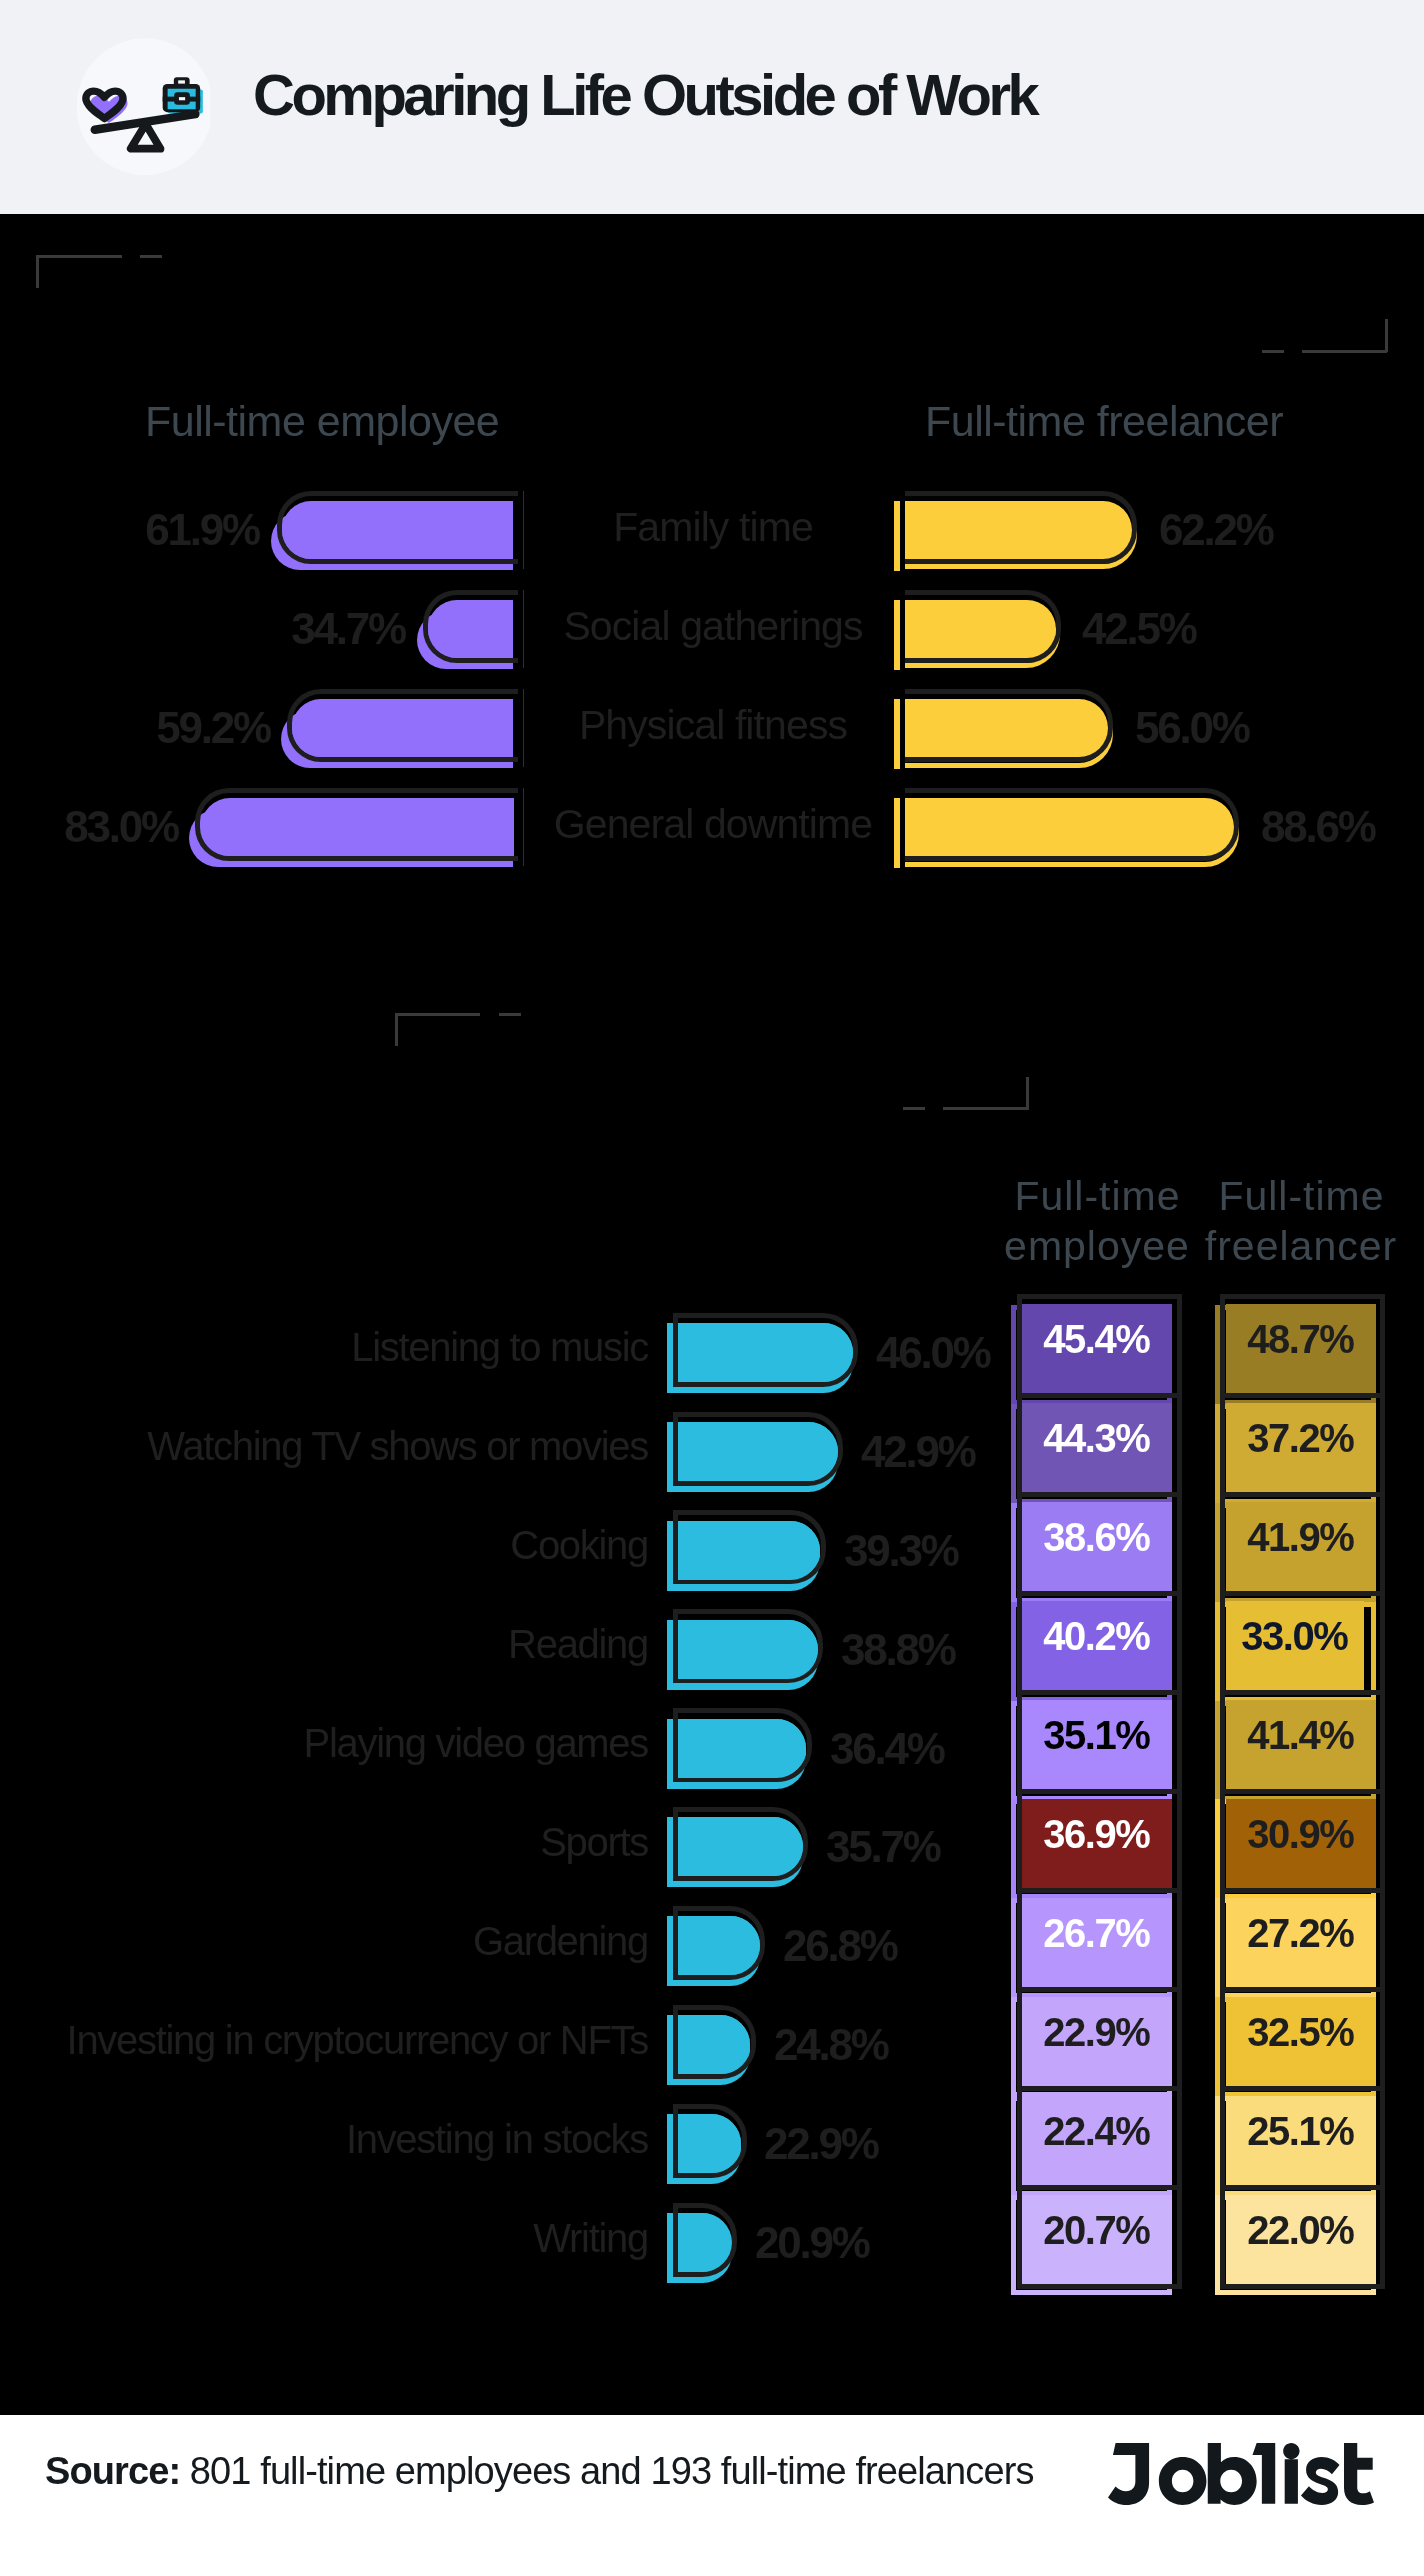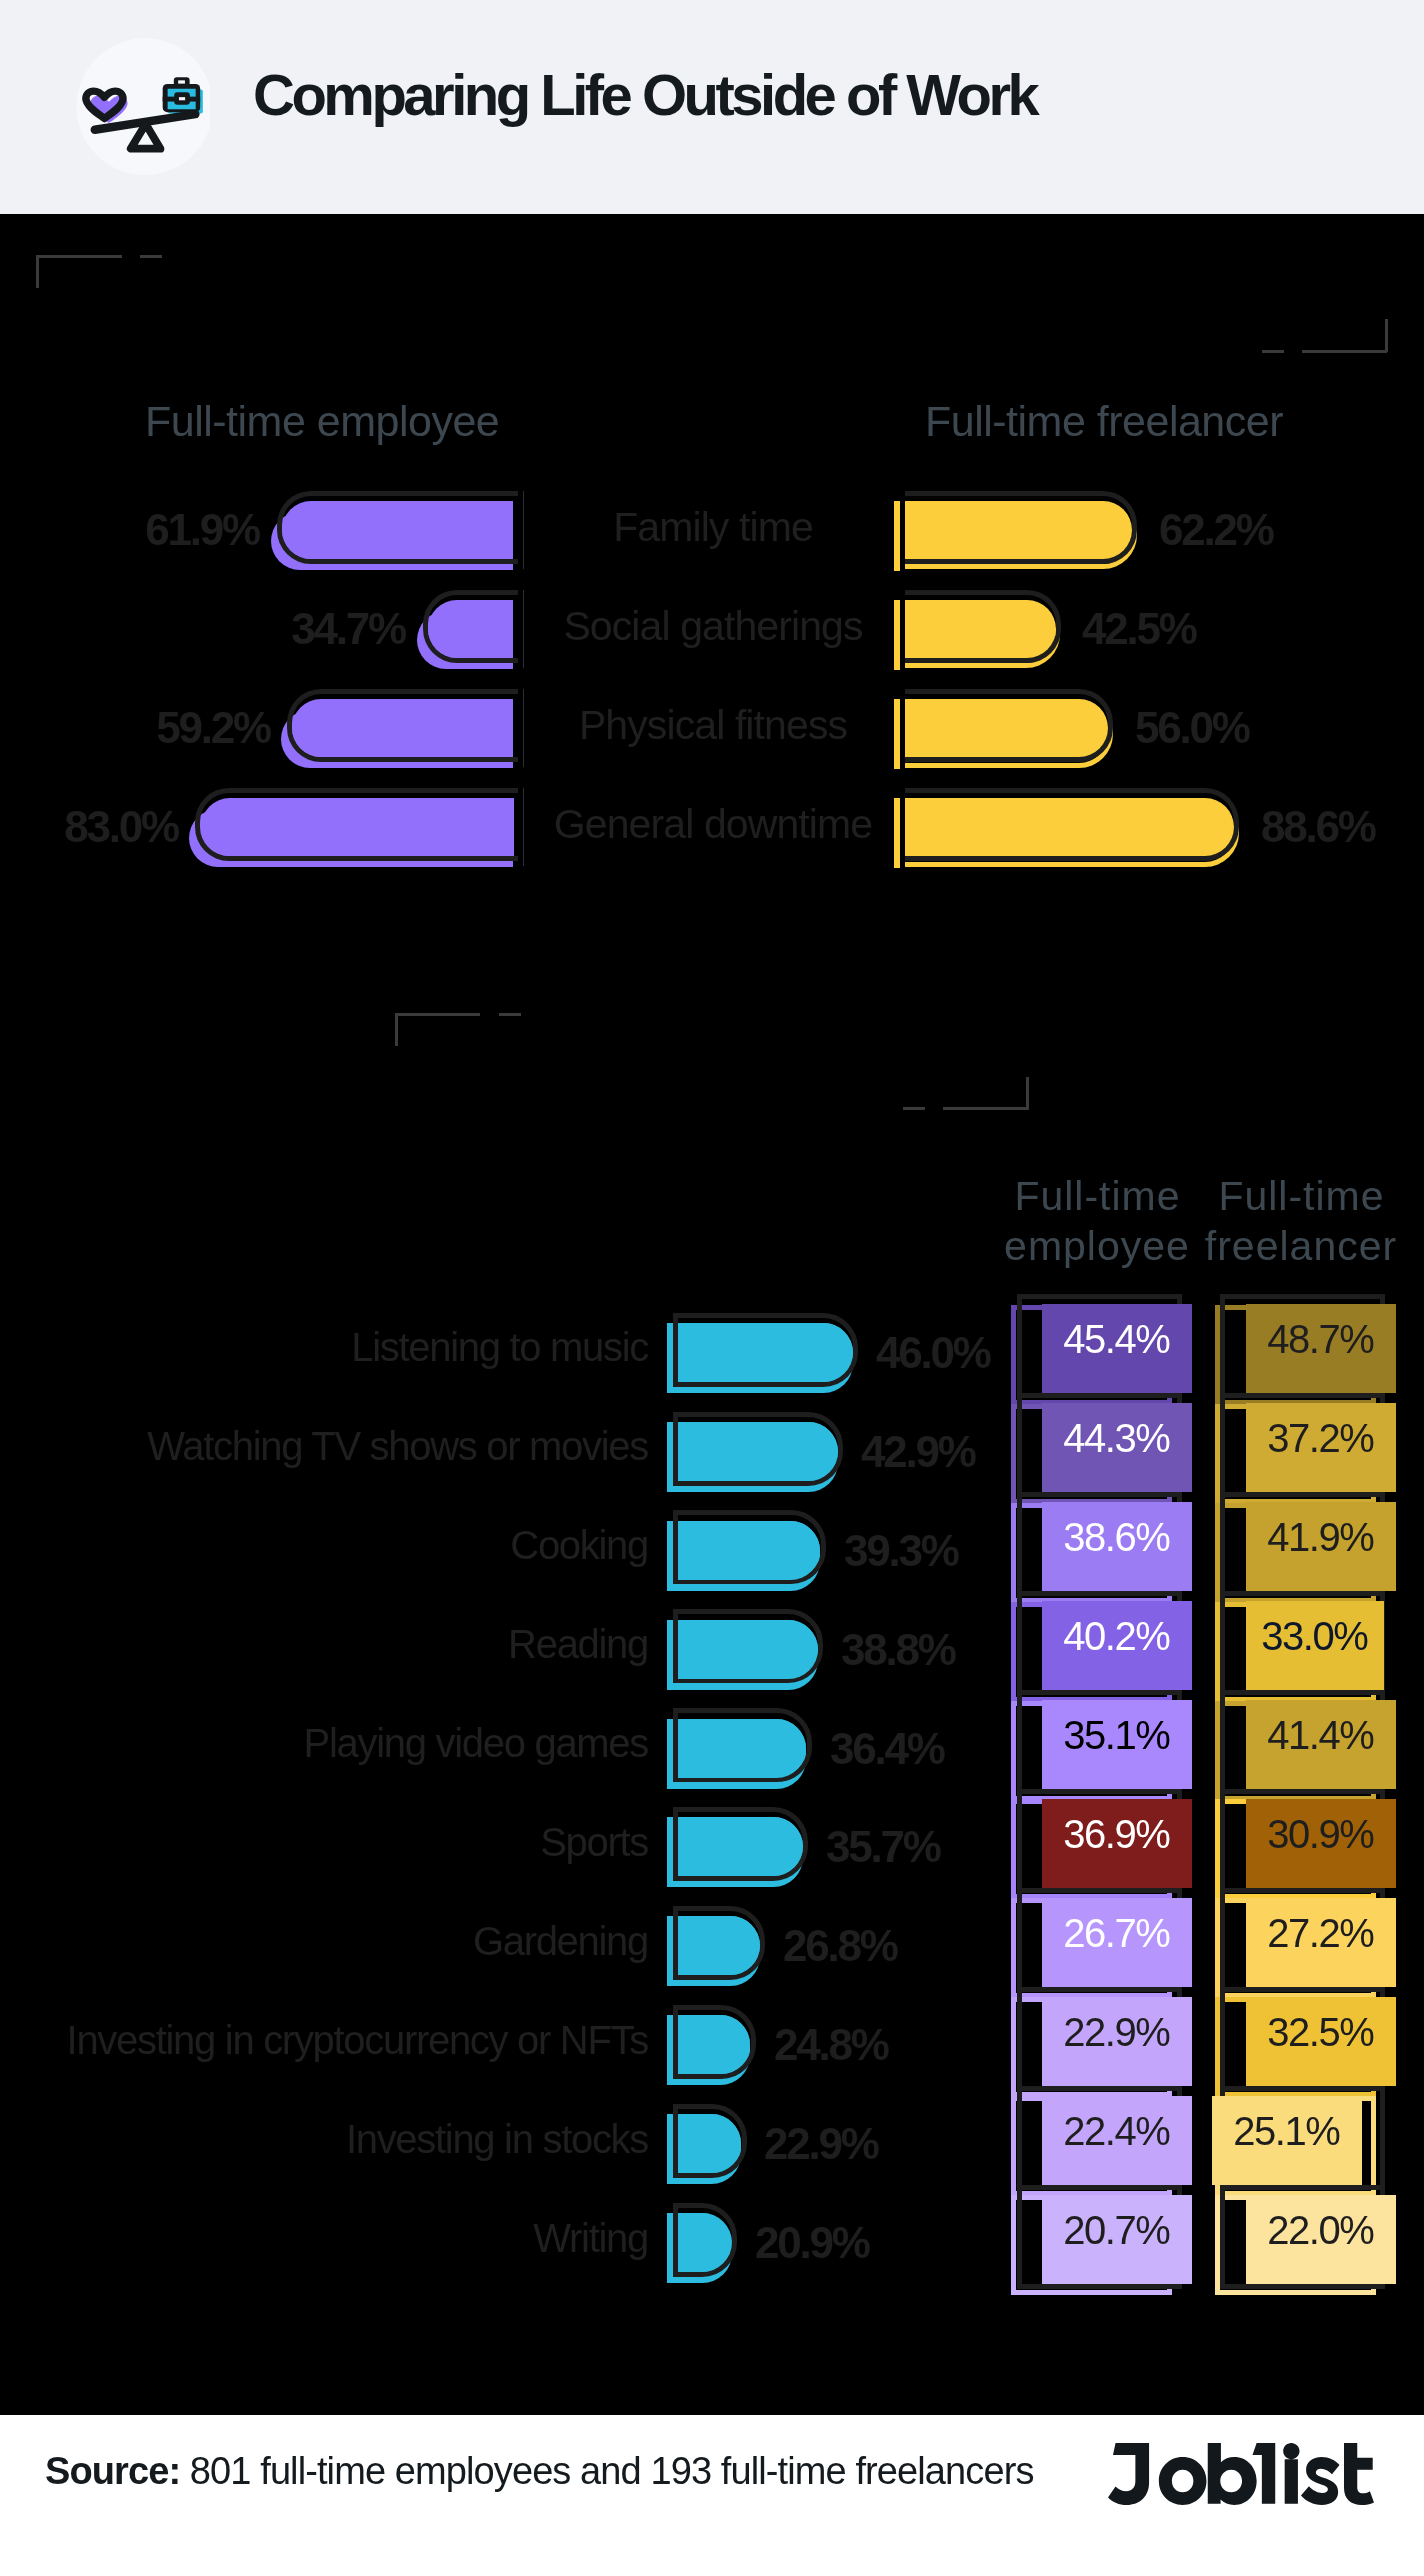--- a/index.html
+++ b/index.html
@@ -32,22 +32,22 @@
 
   .bar-shadow{position:absolute;border:5.2px solid;box-sizing:border-box;background:transparent;}
   .bar-shadow-edge{position:absolute;}
   .bar-shadow-fill{position:absolute;}
   .bar-outline{position:absolute;border:5.2px solid #1E1E1E;box-sizing:border-box;background:transparent;}
   .bar-fill{position:absolute;}
 
   .hc-shadow{position:absolute;border:5.2px solid;box-sizing:border-box;background:transparent;}
   .hc-outline{position:absolute;border:5.2px solid #1E1E1E;box-sizing:border-box;background:transparent;}
   .hc-fill{position:absolute;display:flex;align-items:center;justify-content:center;
-           font-size:40px;font-weight:400;letter-spacing:-1.5px;text-indent:-1.5px;
-           box-sizing:border-box;padding-bottom:18px;margin-left:20px;}
+           font-size:40px;font-weight:700;letter-spacing:-1.5px;text-indent:-1.5px;
+           box-sizing:border-box;padding-bottom:18px;}
 </style>
 </head>
 <body>
 
 <div id="page">
 <div class="header">
   <div class="hdr-icon"><svg viewBox="0 0 212 212" width="138" height="138">
 <circle cx="112" cy="107" r="105" fill="#F7F8FB"></circle>
 <path d="M56.85 132.25C51.5 127.6 28.35 114.0 28.35 101.6C28.35 95.2 33.7 90.15 40.3 90.15C47.0 90.15 52.3 94.3 56.85 99.6C61.4 94.3 66.7 90.15 73.4 90.15C80.0 90.15 85.35 95.2 85.35 101.6C85.35 114.0 62.2 127.6 56.85 132.25Z" fill="#9370FC"></path>
 <path d="M49.85 125.25C44.5 120.6 21.35 107.0 21.35 94.6C21.35 88.2 26.7 83.15 33.3 83.15C40.0 83.15 45.3 87.3 49.85 92.6C54.4 87.3 59.7 83.15 66.4 83.15C73.0 83.15 78.35 88.2 78.35 94.6C78.35 107.0 55.2 120.6 49.85 125.25Z" fill="none" stroke="#15191C" stroke-width="11.5" stroke-linejoin="round" stroke-linecap="round"></path>
@@ -310,21 +310,21 @@
       <div class="hc-fill" style="left:1226px;top:1898px;width:150px;height:89px;background:#FCD45D;color:#1E1E1E;">27.2%</div>
     </div>
     <div>
       <div class="hc-shadow" style="left:1215px;top:1997px;width:161px;height:100px;border-color:#EFC236;"></div>
       <div class="hc-outline" style="left:1220px;top:1987px;width:165px;height:104px;"></div>
       <div class="hc-fill" style="left:1226px;top:1997px;width:150px;height:89px;background:#EFC236;color:#1E1E1E;">32.5%</div>
     </div>
     <div>
       <div class="hc-shadow" style="left:1215px;top:2096px;width:161px;height:100px;border-color:#FBDC7C;"></div>
       <div class="hc-outline" style="left:1220px;top:2086px;width:165px;height:104px;"></div>
-      <div class="hc-fill" style="left:1192px;top:2096px;width:150px;height:89px;background:#FBDC7C;color:#1E1E1E;">25.1%</div>
+      <div class="hc-fill" style="left:1226px;top:2096px;width:150px;height:89px;background:#FBDC7C;color:#1E1E1E;">25.1%</div>
     </div>
     <div>
       <div class="hc-shadow" style="left:1215px;top:2195px;width:161px;height:100px;border-color:#FCE49E;"></div>
       <div class="hc-outline" style="left:1220px;top:2185px;width:165px;height:104px;"></div>
       <div class="hc-fill" style="left:1226px;top:2195px;width:150px;height:89px;background:#FCE49E;color:#1E1E1E;">22.0%</div>
     </div>
   </div>
 </div>
 <div class="footer"></div>
 <div class="ftr-source"><b>Source:</b>&nbsp;<span>801 full-time employees and 193 full-time freelancers</span></div>

